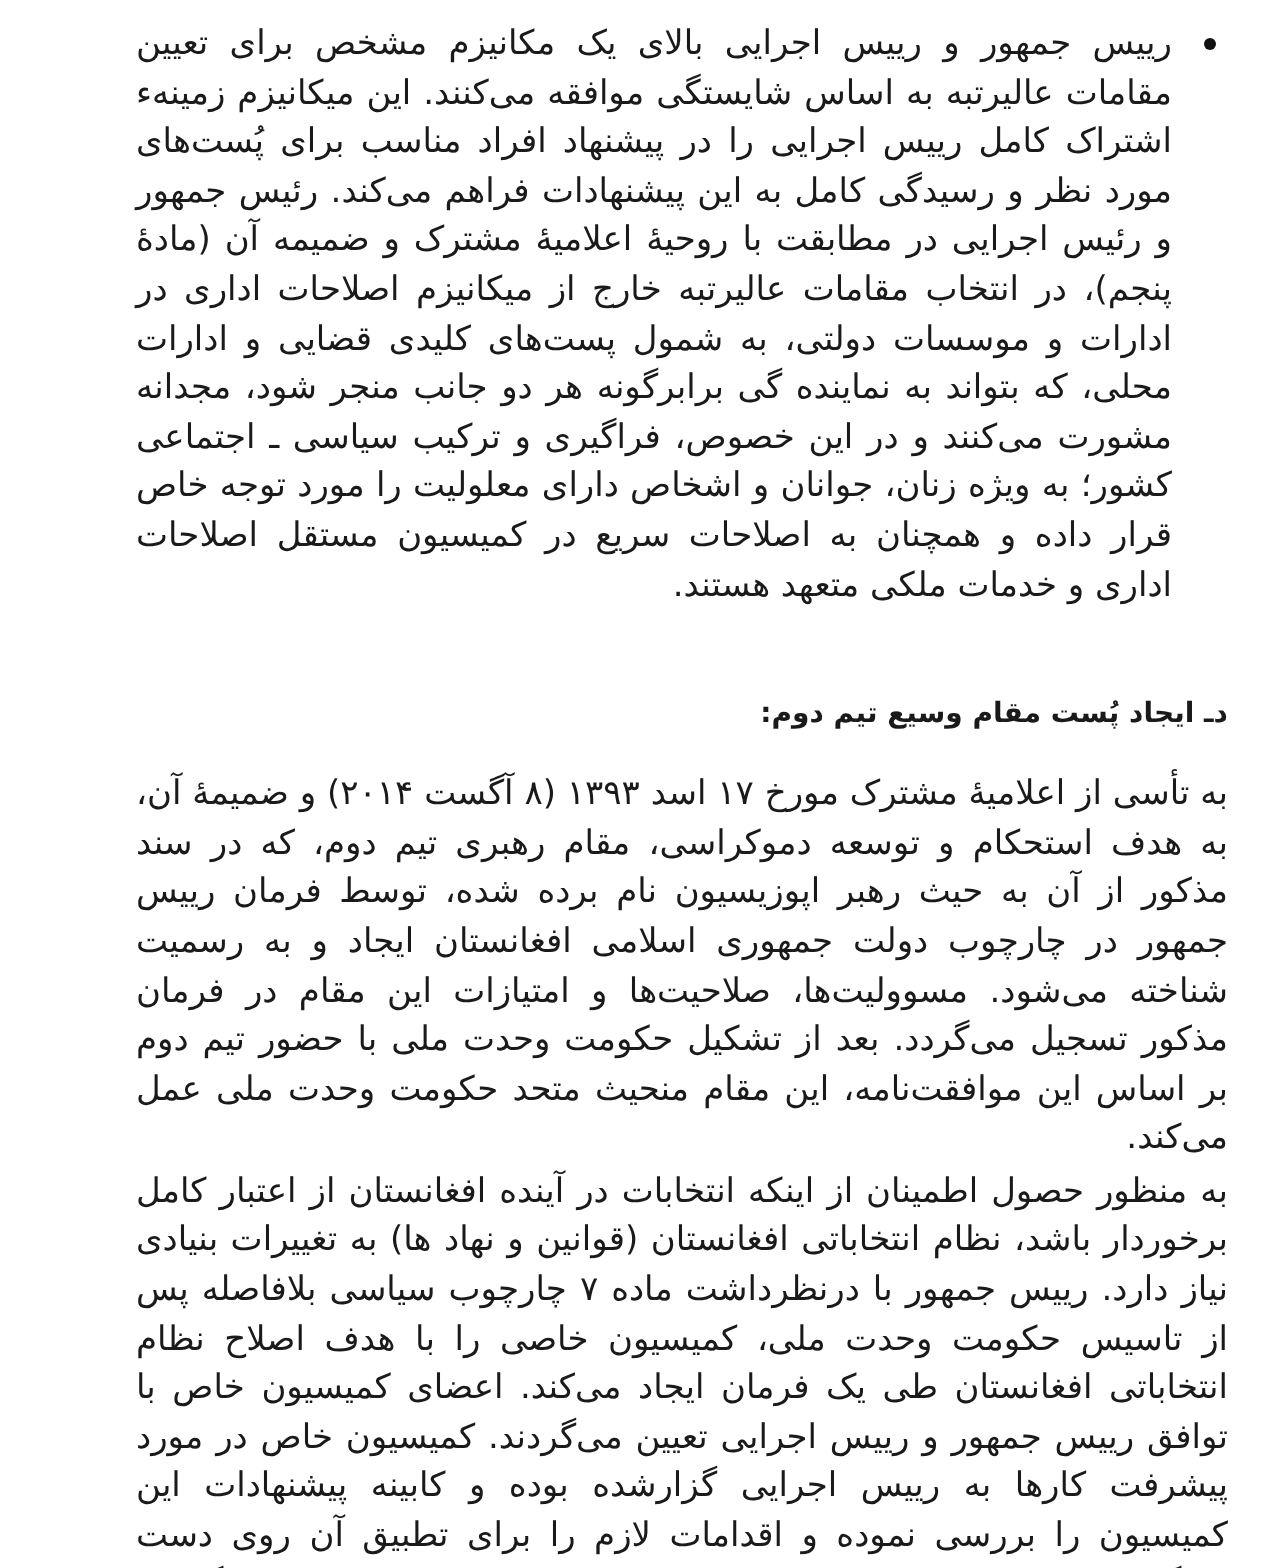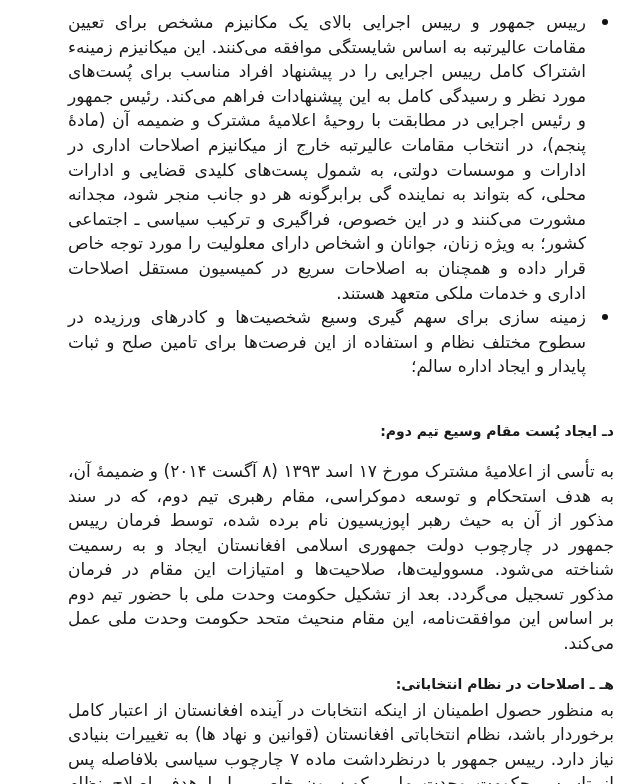--- a/index.html
+++ b/index.html
@@ -17,25 +17,20 @@
   .h3 { margin-top:18px; }
 </style>
 </head>
 <body>
 
 <div class="page">
   <p class="para bullet">
     <span class="dot"></span>
     <span>رییس جمهور و رییس اجرایی بالای یک مکانیزم مشخص برای تعیین مقامات عالیرتبه به اساس شایستگی موافقه می‌کنند. این میکانیزم زمینهء اشتراک کامل رییس اجرایی را در پیشنهاد افراد مناسب برای پُست‌های مورد نظر و رسیدگی کامل به این پیشنهادات فراهم می‌کند. رئیس جمهور و رئیس اجرایی در مطابقت با روحیهٔ اعلامیهٔ مشترک و ضمیمه آن (مادهٔ پنجم)، در انتخاب مقامات عالیرتبه خارج از میکانیزم اصلاحات اداری در ادارات و موسسات دولتی، به شمول پست‌های کلیدی قضایی و ادارات محلی، که بتواند به نماینده گی برابرگونه هر دو جانب منجر شود، مجدانه مشورت می‌کنند و در این خصوص، فراگیری و ترکیب سیاسی ـ اجتماعی کشور؛ به ویژه زنان، جوانان و اشخاص دارای معلولیت را مورد توجه خاص قرار داده و همچنان به اصلاحات سریع در کمیسیون مستقل اصلاحات اداری و خدمات ملکی متعهد هستند.</span>
   </p>
-  <p class="para bullet">
-    <span class="dot"></span>
-    <span>زمینه سازی برای سهم گیری وسیع شخصیت‌ها و کادرهای ورزیده در سطوح مختلف نظام و استفاده از این فرصت‌ها برای تامین صلح و ثبات پایدار و ایجاد اداره سالم؛</span>
-  </p>
 
   <h2 class="heading h1">دـ ایجاد پُست مقام وسیع تیم دوم:</h2>
   <p class="para p1">به تأسی از اعلامیهٔ مشترک مورخ ۱۷ اسد ۱۳۹۳ (۸ آگست ۲۰۱۴) و ضمیمهٔ آن، به هدف استحکام و توسعه دموکراسی، مقام رهبری تیم دوم، که در سند مذکور از آن به حیث رهبر اپوزیسیون نام برده شده، توسط فرمان رییس جمهور در چارچوب دولت جمهوری اسلامی افغانستان ایجاد و به رسمیت شناخته می‌شود. مسوولیت‌ها، صلاحیت‌ها و امتیازات این مقام در فرمان مذکور تسجیل می‌گردد. بعد از تشکیل حکومت وحدت ملی با حضور تیم دوم بر اساس این موافقت‌نامه، این مقام منحیث متحد حکومت وحدت ملی عمل می‌کند.</p>
 
-  <h2 class="heading h2">هـ ـ اصلاحات در نظام انتخاباتی:</h2>
   <p class="para p2">به منظور حصول اطمینان از اینکه انتخابات در آینده افغانستان از اعتبار کامل برخوردار باشد، نظام انتخاباتی افغانستان (قوانین و نهاد ها)  به تغییرات بنیادی نیاز دارد. رییس جمهور با درنظرداشت ماده ۷ چارچوب سیاسی بلافاصله پس از تاسیس حکومت وحدت ملی، کمیسیون خاصی را با هدف اصلاح نظام انتخاباتی افغانستان طی یک فرمان ایجاد می‌کند. اعضای کمیسیون خاص با توافق رییس جمهور و رییس اجرایی تعیین می‌گردند. کمیسیون خاص در مورد پیشرفت کارها به رییس اجرایی گزارشده بوده و کابینه پیشنهادات این کمیسیون را بررسی نموده و اقدامات لازم را برای تطبیق آن روی دست می‌گیرد. لازم به ذکر است که  تطبیق اصلاحات انتخاباتی باید قبل از برگزاری انتخابات پارلمانی در سال ۱۳۹۴ صورت گیرد.</p>
 
   <h2 class="heading h3">و ـ اعتبار:</h2>
 </div>
 
 </body></html>

